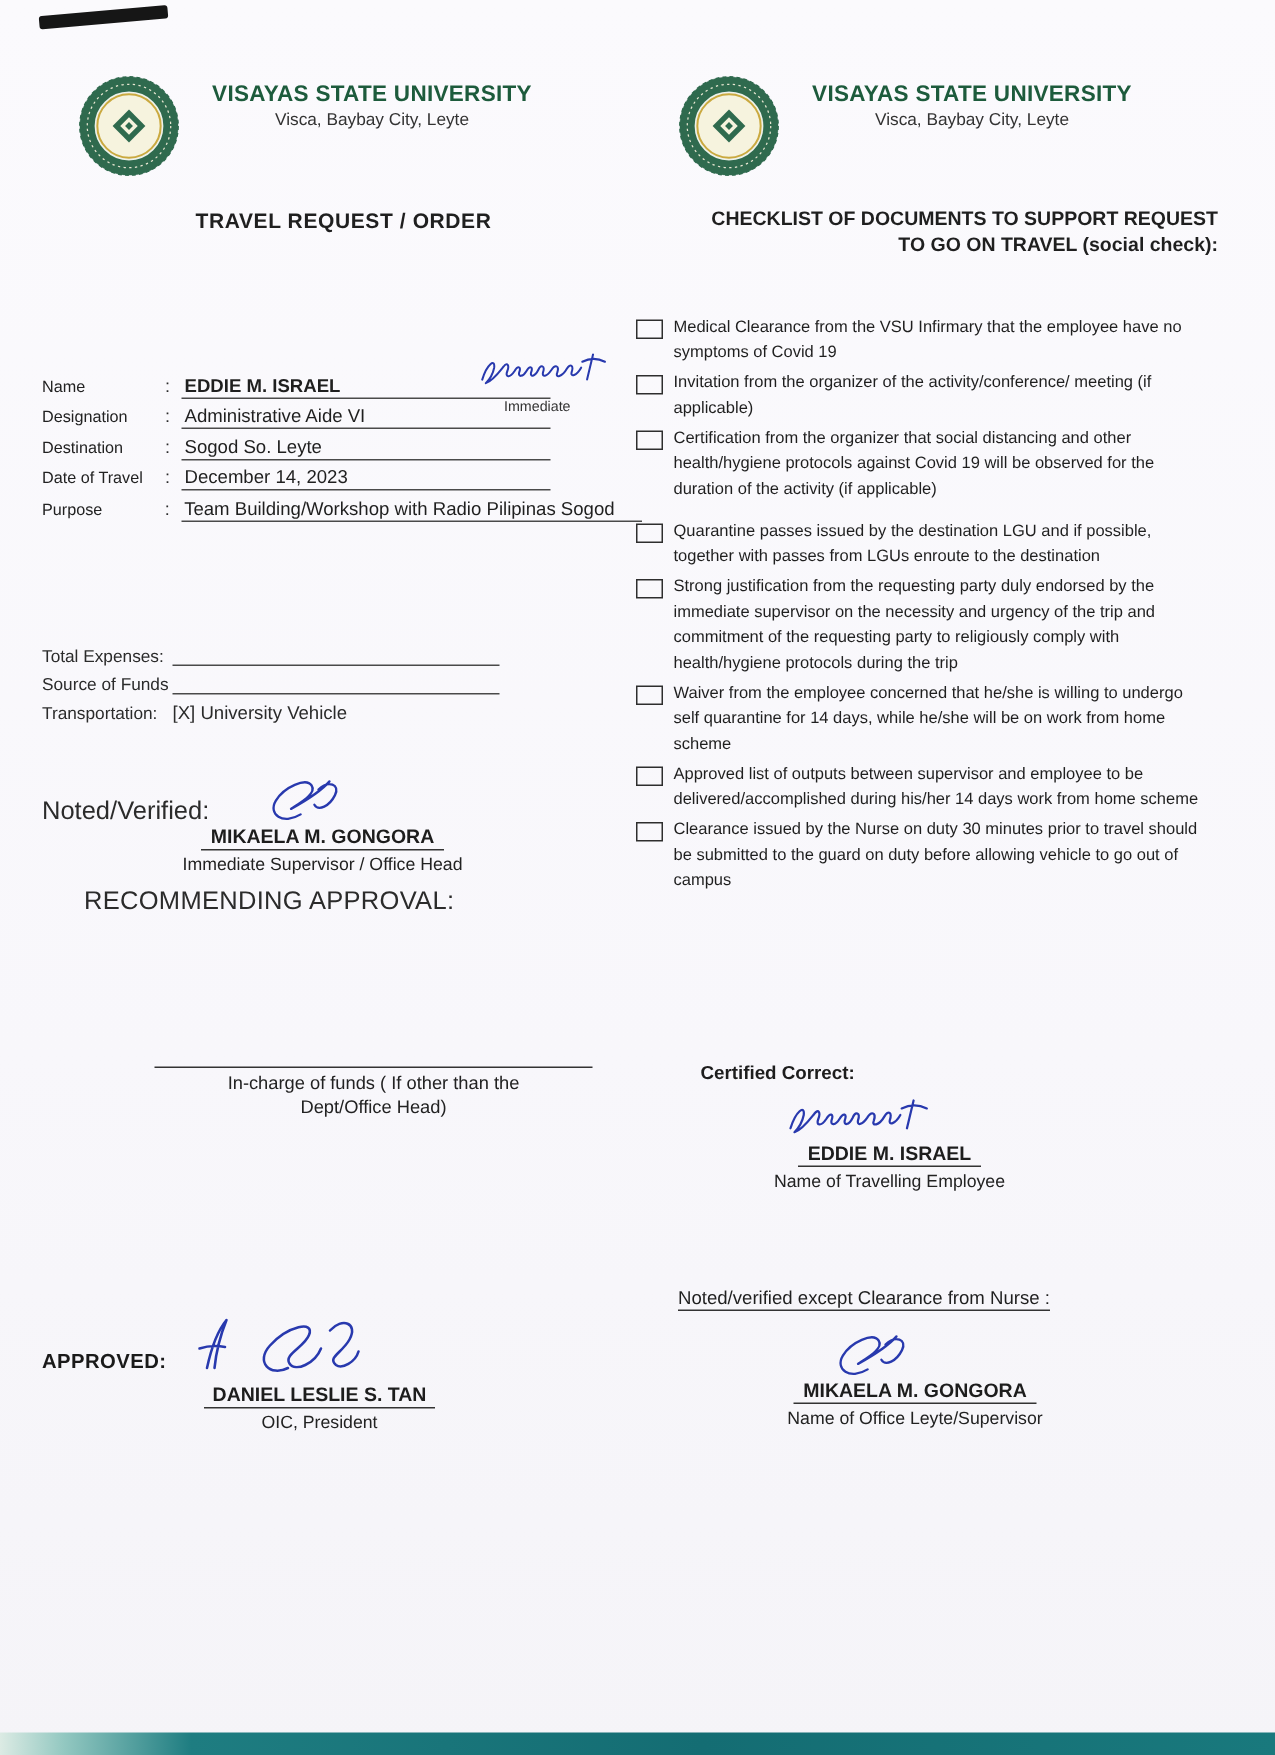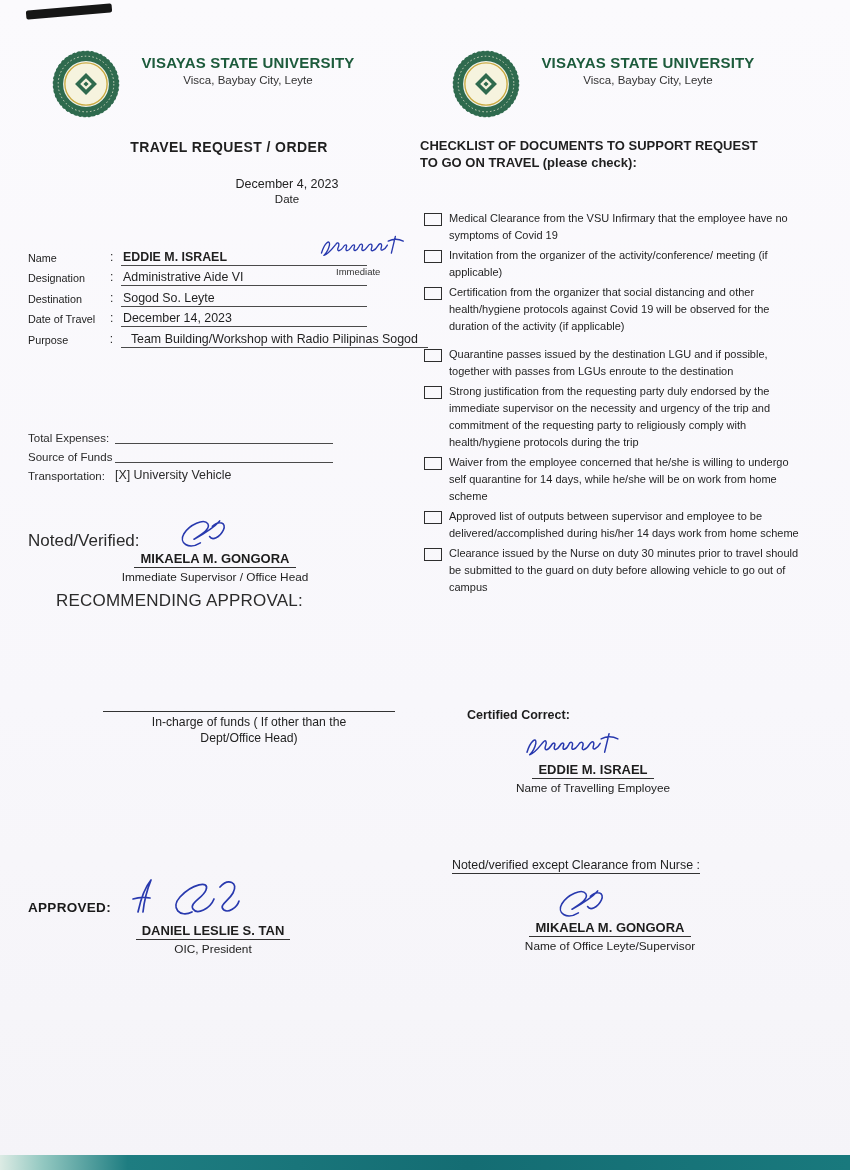--- a/index.html
+++ b/index.html
@@ -21,39 +21,39 @@
 
   .form-title { font-size: 14px; font-weight: bold; letter-spacing: .4px; text-align: center; color: #1f1f1f; }
   .date-blk { text-align: center; font-size: 12.5px; color: #222; }
   .date-cap { font-size: 11.5px; margin-top: 2px; }
 
   .frow { display: flex; align-items: flex-end; height: 20.5px; }
   .flabel { width: 82px; font-size: 10.8px; color: #222; padding-bottom: 2px; }
   .fcolon { width: 11px; font-size: 12px; padding-bottom: 2px; }
   .fvalue { font-size: 12.4px; border-bottom: 1.1px solid #4a4a4a; padding: 0 2px 1px 2px; width: 246px; color: #1f1f1f; }
   .fvalue.bold { font-weight: bold; }
-  .fvalue.wide { width: 308px; text-align: center; }
+  .fvalue.wide { width: 308px; }
   .small-cap { font-size: 9.5px; color: #333; }
 
   .exp-row { display: flex; align-items: flex-end; height: 19px; }
   .exp-label { width: 87px; font-size: 11.5px; }
   .blank-line { border-bottom: 1.1px solid #4a4a4a; width: 218px; height: 14px; }
   .exp-value { font-size: 12.4px; }
 
   .sec-label { font-size: 17px; }
   .name-blk { text-align: center; }
   .sig-name { font-size: 13px; font-weight: bold; border-bottom: 1.4px solid #333;
               display: inline-block; padding: 0 6px 1px; color: #1d1d1d; }
   .sig-caption { font-size: 11.8px; margin-top: 2px; color: #222; }
 
   .hline { border-top: 1.3px solid #333; }
   .incharge { text-align: center; font-size: 12.2px; line-height: 16px; color: #222; }
   .approved { font-size: 13.5px; font-weight: bold; letter-spacing: .3px; color: #1a1a1a; }
 
-  .chk-title { text-align: left; font-weight: bold; font-size: 13px; color: #1f1f1f; line-height: 17px; }
+  .chk-title { text-align: right; font-weight: bold; font-size: 13px; color: #1f1f1f; line-height: 17px; }
   .chk-list { width: 384px; }
   .chk-item { display: flex; margin-bottom: 3px; }
   .chk-item.gap { margin-bottom: 11px; }
   .chkbox { flex: 0 0 auto; width: 18px; height: 13px; border: 1.7px solid #2e2e2e; margin: 3px 7px 0 0; background: transparent; }
   .chk-text { font-size: 11px; line-height: 17px; color: #1f1f1f; }
 
   .certified { font-size: 12.5px; font-weight: bold; color: #1d1d1d; }
   .ul-text { font-size: 12.4px; border-bottom: 1.1px solid #333; padding-bottom: 1px; display: inline-block; color: #1f1f1f; text-align: right; }
 
   .ink { stroke: #2839ae; fill: none; stroke-width: 1.7; stroke-linecap: round; stroke-linejoin: round; }
@@ -93,24 +93,20 @@
       <rect x="29" y="29" width="8" height="8" fill="#f6f3de"></rect>
       <rect x="31.2" y="31.2" width="3.6" height="3.6" fill="#2f6a4e"></rect>
     </g>
   </svg>
   <div class="abs hdr" style="left:517px; top:54px; width:262px;">
     <div class="univ">VISAYAS STATE UNIVERSITY</div>
     <div class="addr">Visca, Baybay City, Leyte</div>
   </div>
 
   <div class="abs form-title" style="left:98px; top:139px; width:262px;">TRAVEL REQUEST / ORDER</div>
-  <div class="abs date-blk" style="left:187px; top:177px; width:200px;">
-    <div>December 4, 2023</div>
-    <div class="date-cap">Date</div>
-  </div>
 
   <div class="abs" style="left:28px; top:245px; width:400px;">
     <div class="frow">
       <span class="flabel">Name</span>
       <span class="fcolon">:</span>
       <span class="fvalue bold">EDDIE M. ISRAEL</span>
     </div>
     <div class="frow">
       <span class="flabel">Designation</span>
       <span class="fcolon">:</span>
@@ -176,21 +172,21 @@
     <path class="ink" d="M20 42 C23 28 28 16 33 10 C29 20 26 32 25 42 M15 29 C21 27 27 27 32 28"></path>
     <path class="ink" d="M74 42 C62 48 52 38 62 27 C74 14 92 10 88 20 C85 28 71 33 75 39 C79 45 92 39 96 29 M102 17 C110 8 121 12 115 23 C110 32 100 35 106 40 C110 43 119 38 121 31"></path>
   </svg>
   <div class="abs name-blk" style="left:108px; top:921px; width:210px;">
     <span class="sig-name">DANIEL LESLIE S. TAN</span>
     <div class="sig-caption">OIC, President</div>
   </div>
 
   <div class="abs chk-title" style="left:420px; top:137px; width:392px;">
     <div>CHECKLIST OF DOCUMENTS TO SUPPORT REQUEST</div>
-    <div>TO GO ON TRAVEL (please check):</div>
+    <div>TO GO ON TRAVEL (social check):</div>
   </div>
 
   <div class="abs chk-list" style="left:424px; top:210px;">
     <div class="chk-item">
       <span class="chkbox"></span>
       <span class="chk-text">Medical Clearance from the VSU Infirmary that the employee have no symptoms of Covid 19</span>
     </div>
     <div class="chk-item">
       <span class="chkbox"></span>
       <span class="chk-text">Invitation from the organizer of the activity/conference/ meeting (if applicable)</span>

